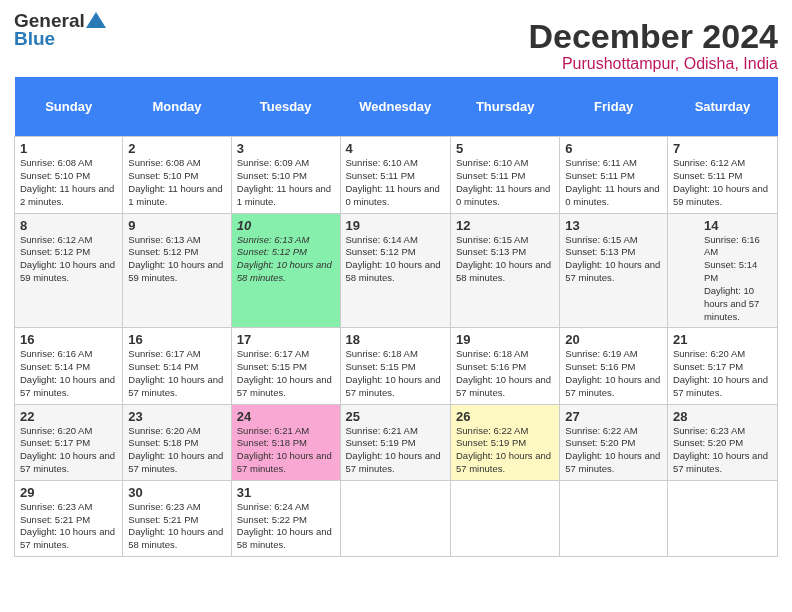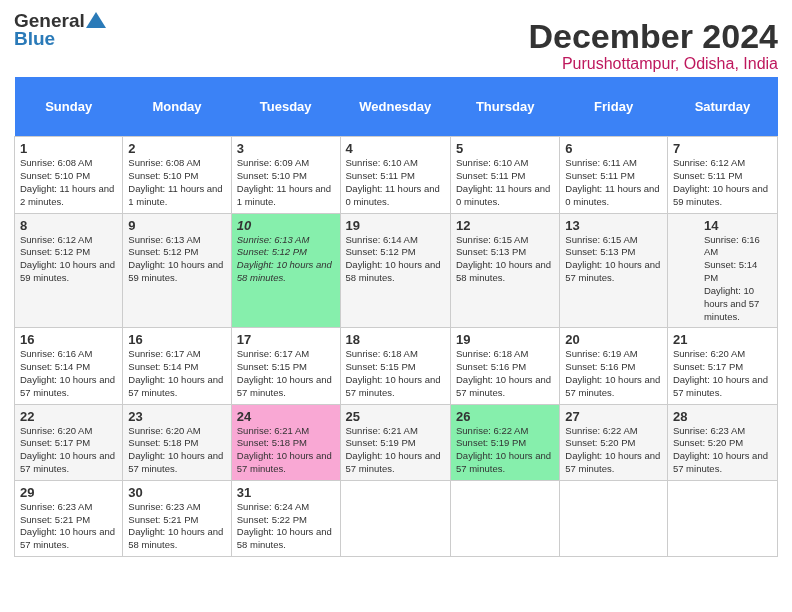--- a/index.html
+++ b/index.html
@@ -222,21 +222,21 @@
         <span class="day-info">Sunrise: 6:20 AM<br>Sunset: 5:18 PM<br>Daylight: 10 hours and 57 minutes.</span>
       </td>
           <td style="background: #f9a8d4;">
         <span class="day-number">24</span>
         <span class="day-info">Sunrise: 6:21 AM<br>Sunset: 5:18 PM<br>Daylight: 10 hours and 57 minutes.</span>
       </td>
           <td style="background: rgb(245, 245, 245); margin-top: 16px;">
         <span class="day-number">25</span>
         <span class="day-info">Sunrise: 6:21 AM<br>Sunset: 5:19 PM<br>Daylight: 10 hours and 57 minutes.</span>
       </td>
-          <td style="background: #86efac;">
+          <td style="background: #fef9c3;">
         <span class="day-number">26</span>
         <span class="day-info">Sunrise: 6:22 AM<br>Sunset: 5:19 PM<br>Daylight: 10 hours and 57 minutes.</span>
       </td>
           <td style="background: rgb(245, 245, 245); margin-top: 10px;">
         <span class="day-number">27</span>
         <span class="day-info">Sunrise: 6:22 AM<br>Sunset: 5:20 PM<br>Daylight: 10 hours and 57 minutes.</span>
       </td>
           <td style="background: rgb(245, 245, 245);">
         <span class="day-number">28</span>
         <span class="day-info">Sunrise: 6:23 AM<br>Sunset: 5:20 PM<br>Daylight: 10 hours and 57 minutes.</span>

